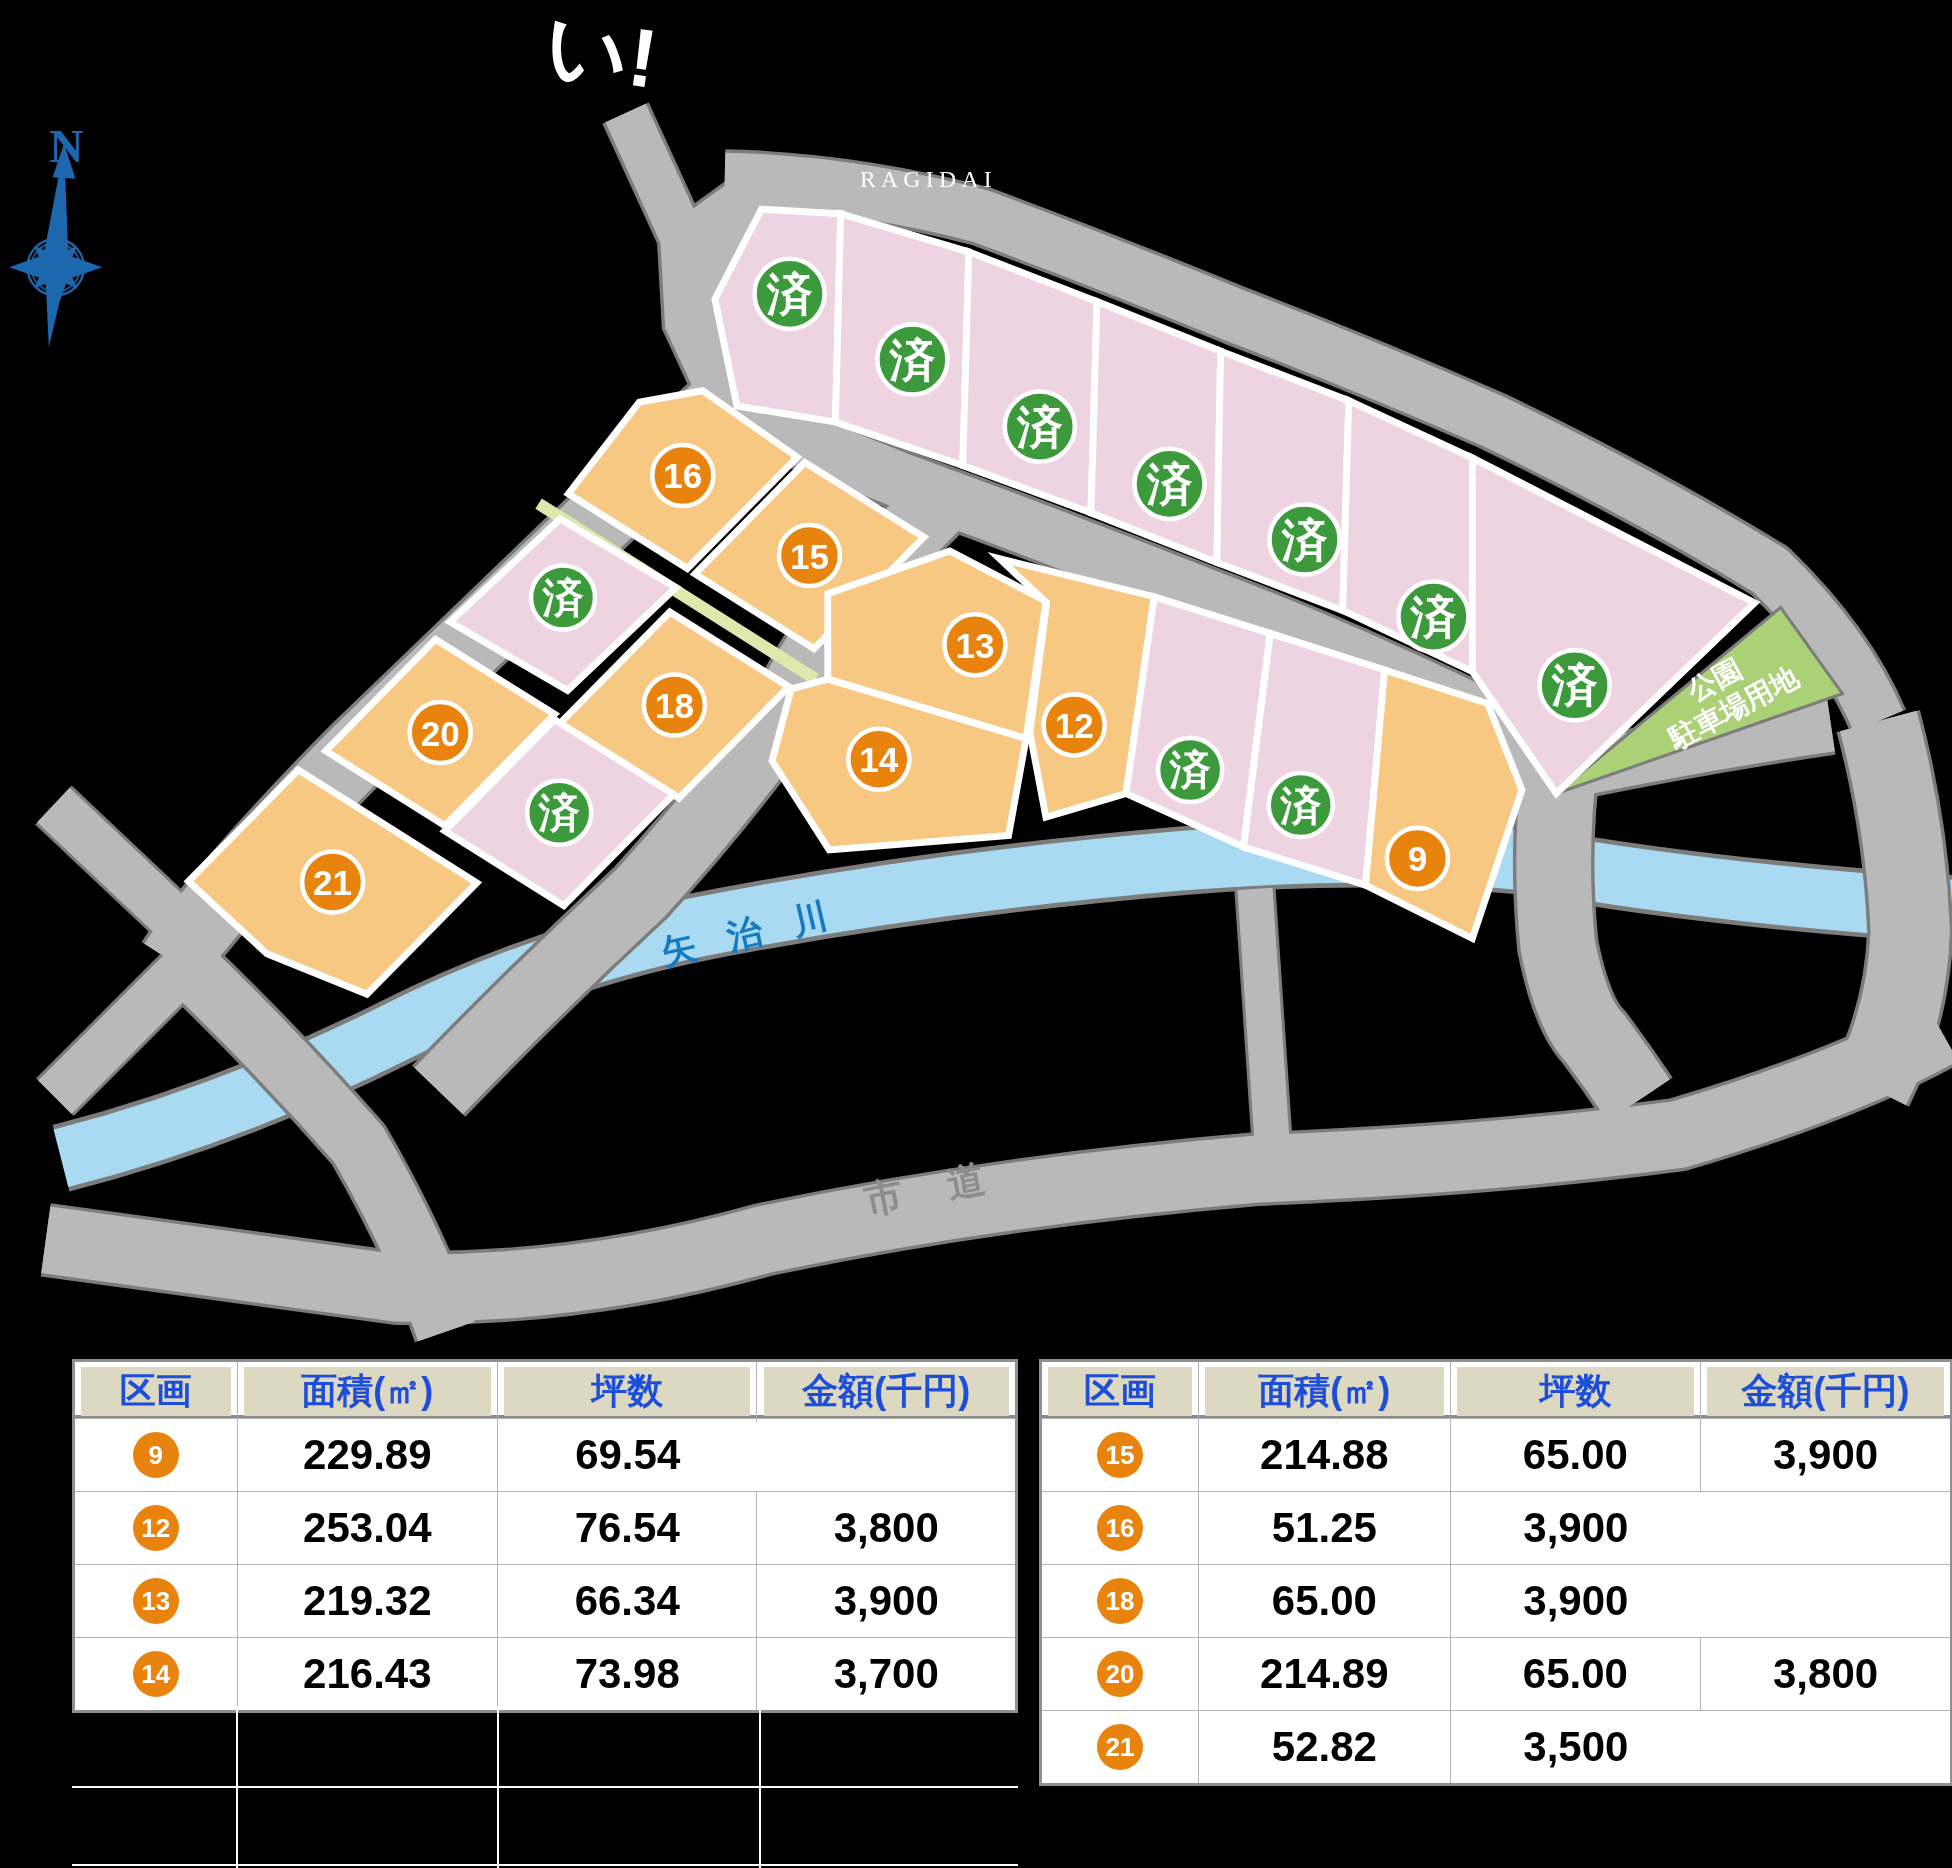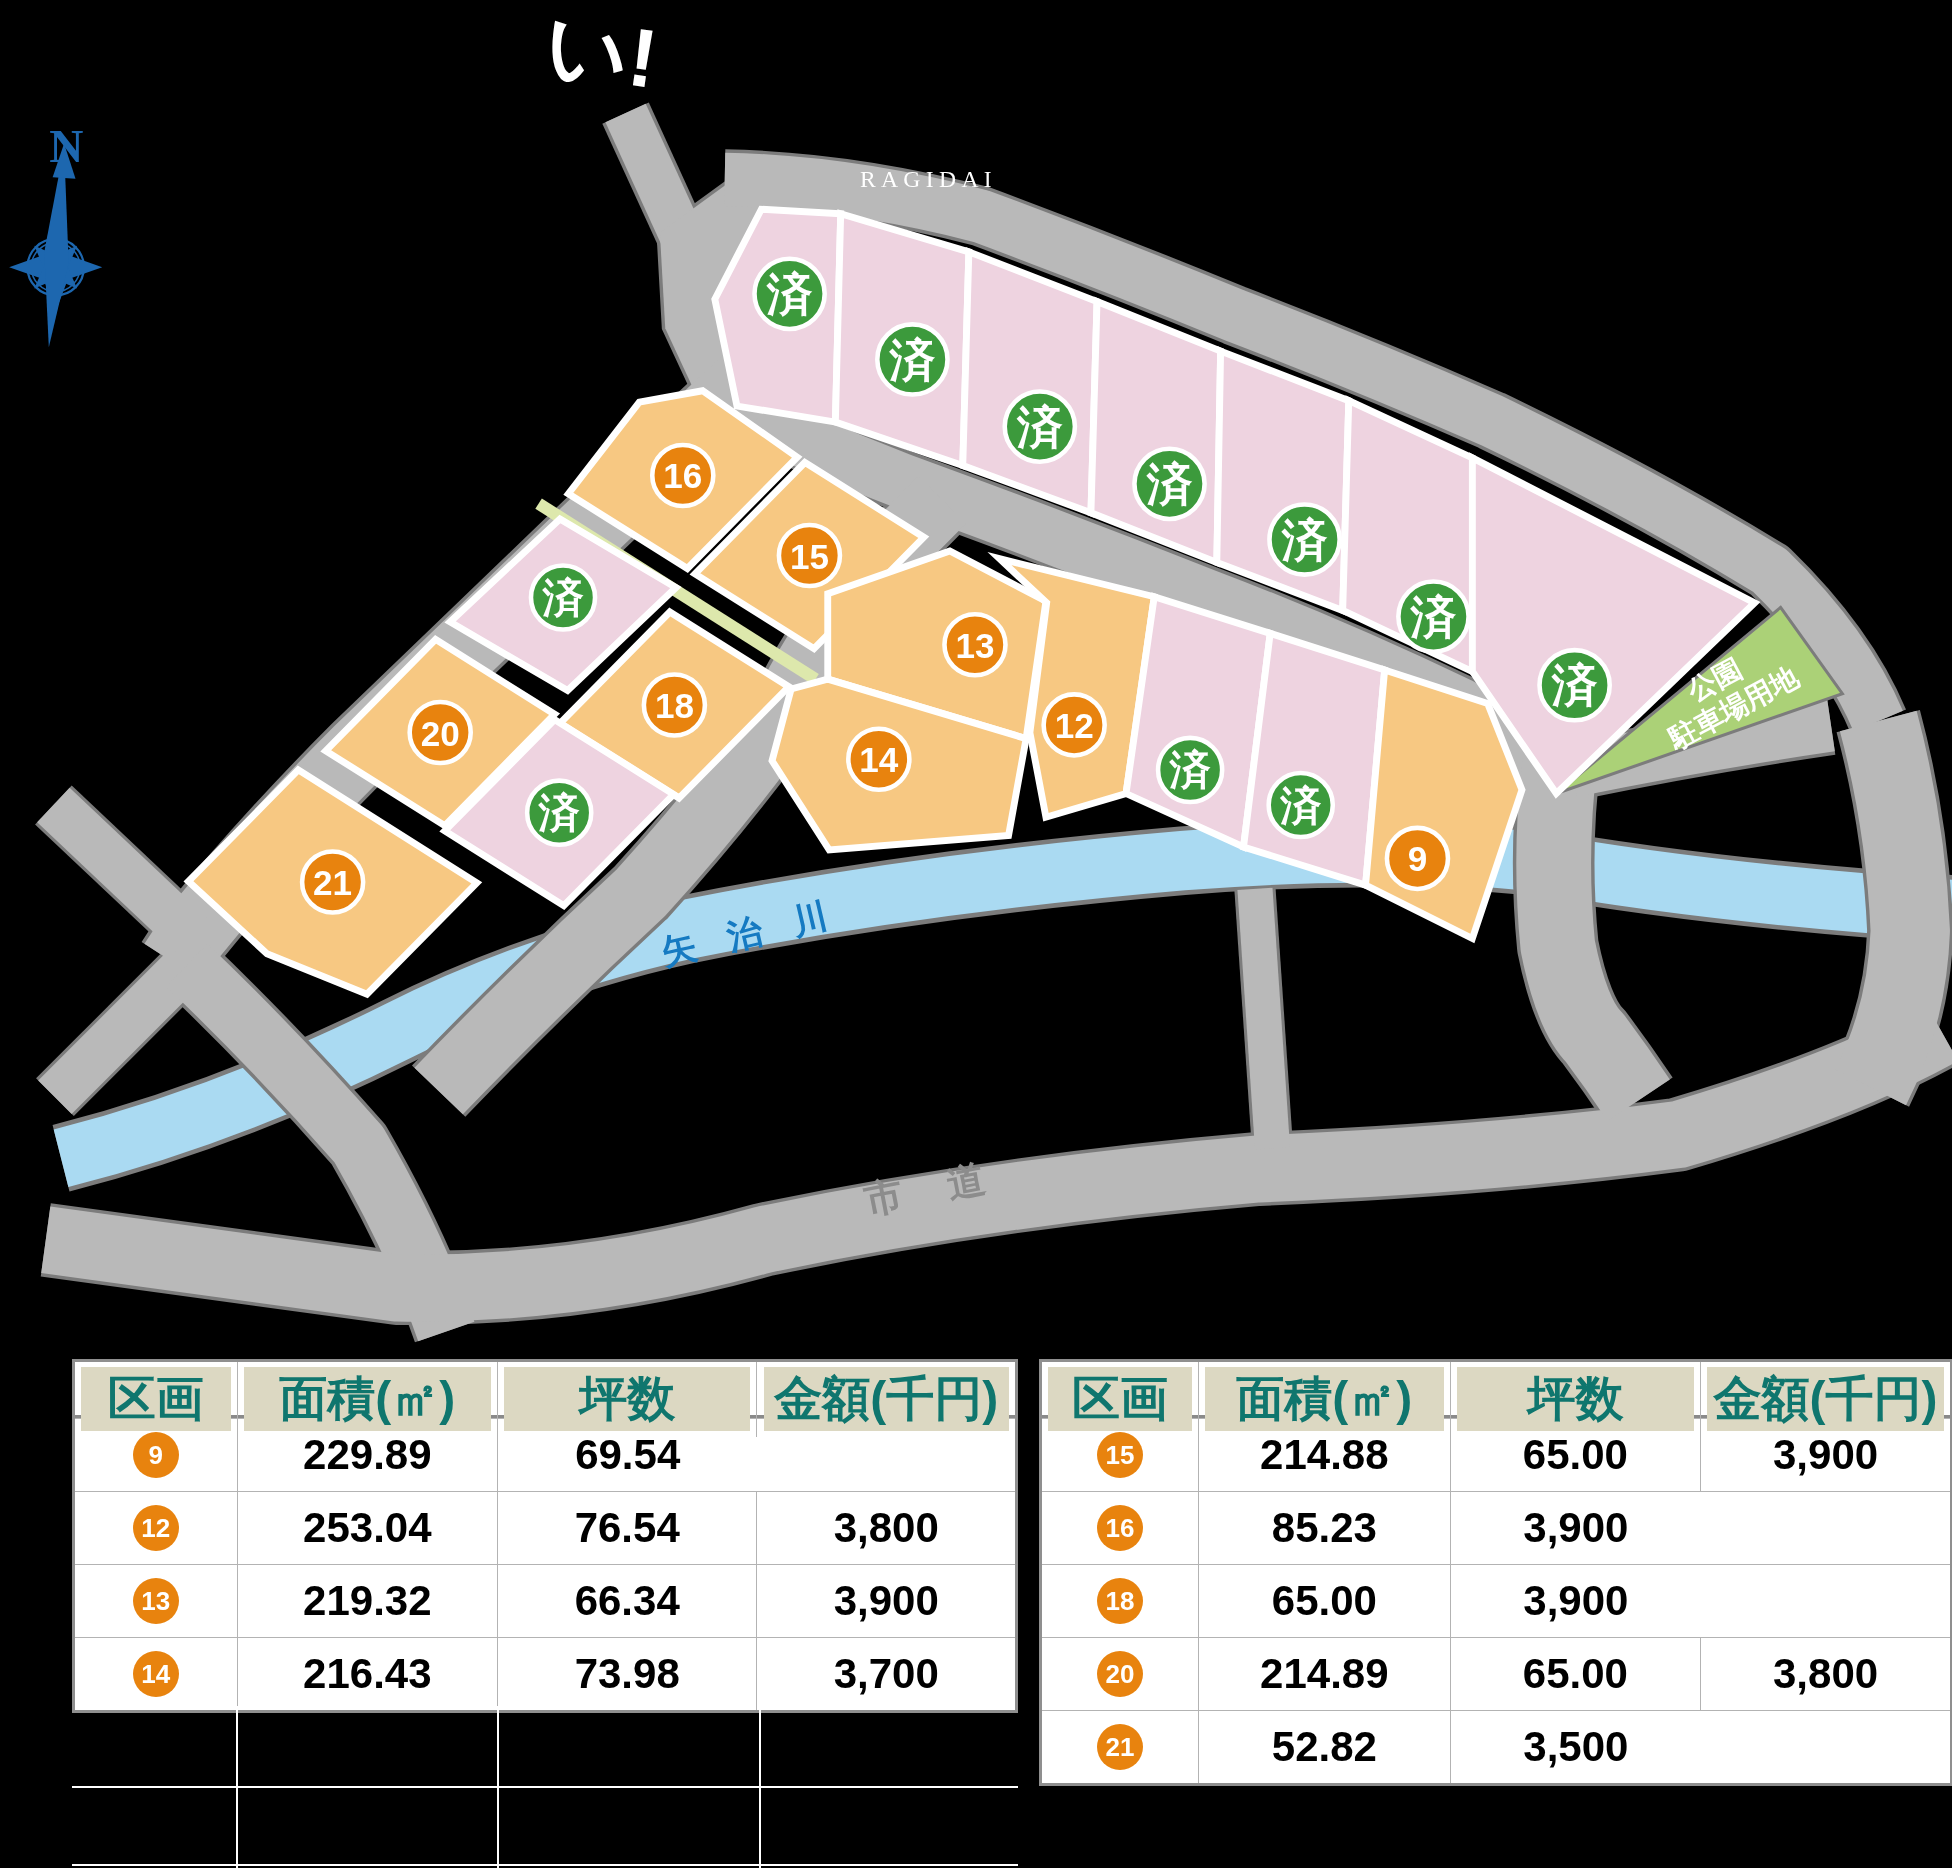--- a/index.html
+++ b/index.html
@@ -22,21 +22,21 @@
   .btxt{fill:#fff;font-weight:bold;text-anchor:middle;}
   .sold-top{font-size:60px;}
   .sold-sm{font-size:54px;}
   .num-lg{font-size:46px;}
   .compass{fill:#1d67af;}
   .tbl{position:absolute;background:#fff;border:3.1px solid #8f8f8f;box-sizing:border-box;}
   .thead{display:grid;border-bottom:3.8px solid #8a8a8a;}
   .thead .hcell{border-right:1.5px solid #b3b3b3;padding:5.3px 6.1px;box-sizing:border-box;}
   .thead .hcell:last-child{border-right:none;}
   .hinner{background:#dcd8c2;height:100%;display:flex;align-items:center;justify-content:center;
-          font-weight:bold;font-size:48px;color:#0f766e;}
+          font-weight:bold;font-size:36px;color:#1d4ed8;}
   .trow{display:grid;border-top:1.5px solid #b3b3b3;}
   .trow:first-of-type{border-top:none;}
   .tcell{border-right:1.5px solid #b3b3b3;display:flex;align-items:center;justify-content:center;
          font-weight:bold;font-size:42px;color:#000;}
   .tcell:last-child{border-right:none;}
   .rbadge{width:46px;height:46px;border-radius:50%;background:#e8830e;color:#fff;display:flex;
           align-items:center;justify-content:center;font-weight:bold;font-size:26px;}
   .phline{position:absolute;background:#fff;}
 </style>
 </head>
@@ -291,21 +291,21 @@
           <span class="rbadge">15</span>
         </div>
         <div class="tcell">214.88</div>
         <div class="tcell">65.00</div>
         <div class="tcell">3,900</div>
       </div>
       <div class="trow" style="grid-template-columns: 17.3% 27.7% 27.6% 27.4%; height: 72px;">
         <div class="tcell">
           <span class="rbadge">16</span>
         </div>
-        <div class="tcell">85.23</div>
+        <div class="tcell">51.25</div>
         <div class="tcell">3,900</div>
       </div>
       <div class="trow" style="grid-template-columns: 17.3% 27.7% 27.6% 27.4%; height: 72px;">
         <div class="tcell">
           <span class="rbadge">18</span>
         </div>
         <div class="tcell">65.00</div>
         <div class="tcell">3,900</div>
       </div>
       <div class="trow" style="grid-template-columns: 17.3% 27.7% 27.6% 27.4%; height: 72px;">

